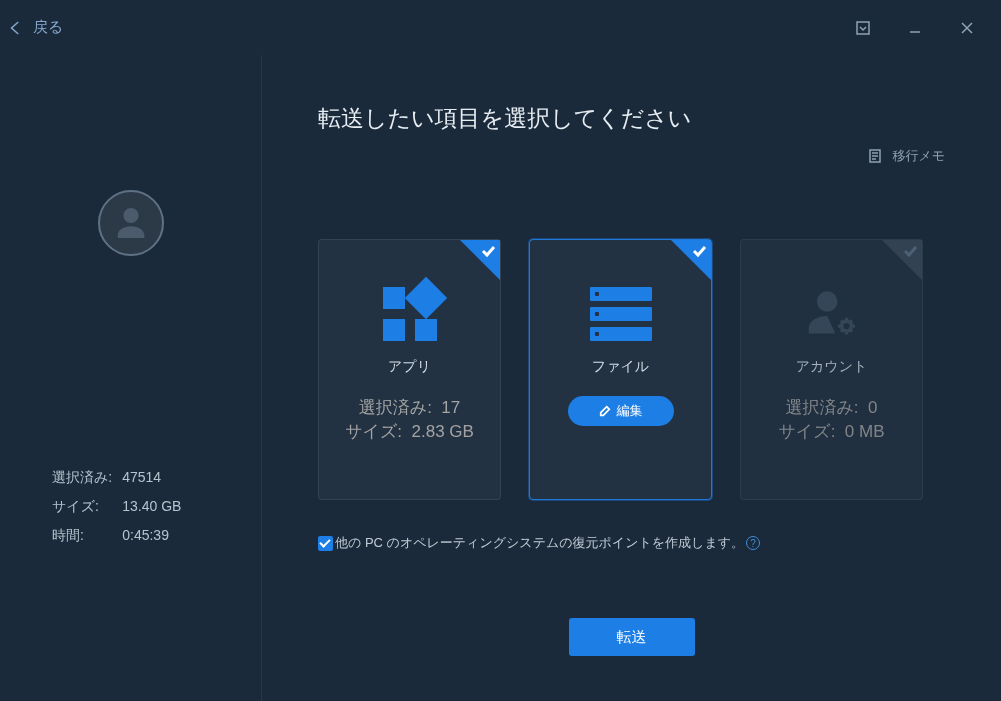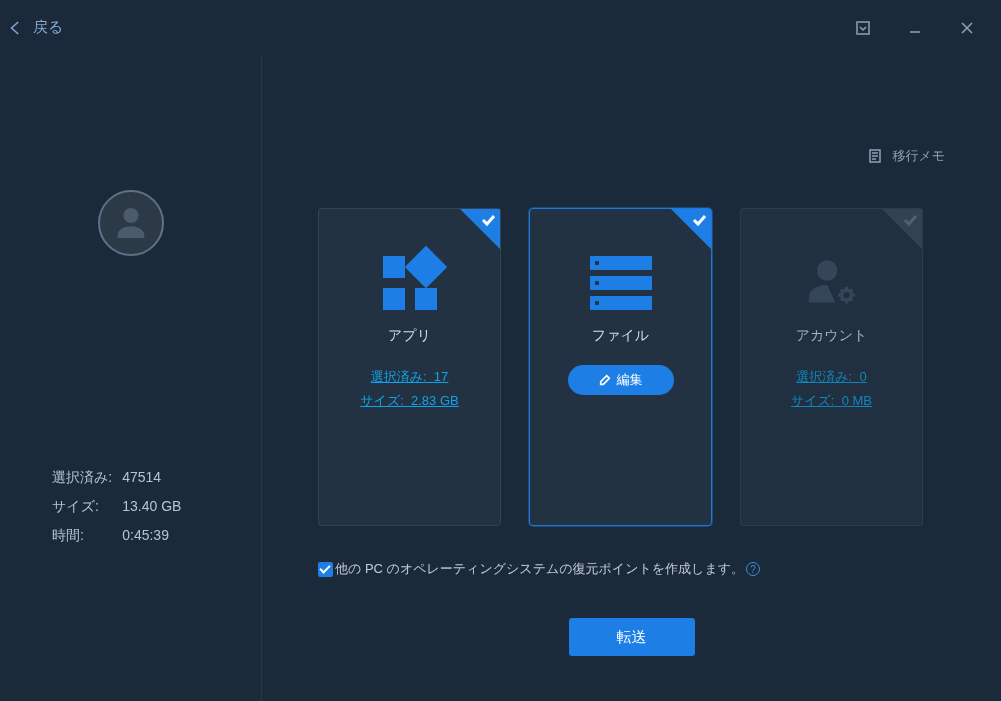--- a/index.html
+++ b/index.html
@@ -75,21 +75,21 @@
     color: #8fa2b4; font-size: 13px;
     display: flex; align-items: center; gap: 10px; cursor: pointer; text-align: center;
   }
   .memo svg { width: 14px; height: 14px; stroke: #8fa2b4; fill: none; stroke-width: 1.5; }
 
   .cards {
     display: flex; gap: 28px;
     margin-top: 105px;
   }
   .card {
-    width: 183px; height: 318px;
+    width: 183px; height: 261px;
     background: #233243;
     border: 1px solid rgba(255,255,255,0.08);
     border-radius: 4px;
     position: relative;
     text-align: center;
     padding-top: 30px;
     cursor: pointer;
   }
   .card.active {
     border: 1px solid #1f77da;
@@ -108,21 +108,21 @@
     position: absolute; top: -37px; right: 4px;
     width: 16px; height: 16px;
   }
   .corner .chk svg { width: 16px; height: 16px; stroke: #fff; fill: none; stroke-width: 3; }
   .corner.off .chk svg { stroke: #60738a; }
 
   .card-icon {
     height: 88px; display: flex; align-items: center; justify-content: center;
   }
   .card-title { font-size: 14px; color: #d6dee6; margin-bottom: 20px; }
-  .card-stats { font-size: 13px; color: #0ea5e9; line-height: 24px; text-decoration: underline; }
+  .card-stats { font-size: 17px; color: #a3a3a3; line-height: 24px; }
 
   .edit-btn {
     margin: 14px auto 0;
     width: 106px; height: 30px;
     background: #1d7fe6;
     border-radius: 15px;
     display: flex; align-items: center; justify-content: center; gap: 6px;
     color: #fff; font-size: 13px; cursor: pointer;
   }
   .edit-btn svg { width: 12px; height: 12px; stroke: #fff; fill: none; stroke-width: 2; }
@@ -229,20 +229,21 @@
         <tr>
           <td>時間:</td>
           <td>0:45:39</td>
         </tr>
       </tbody>
         </table>
     </div>
   </div>
 
   <div class="main">
+    <div class="main-title">転送したい項目を選択してください</div>
 
     <div class="memo">
       <svg viewBox="0 0 14 14">
           <rect x="2" y="1" width="10" height="12"></rect>
           <path d="M4 4h6M4 7h6M4 10h4"></path>
         </svg>
       <span>移行メモ</span>
     </div>
 
     <div class="cards">

